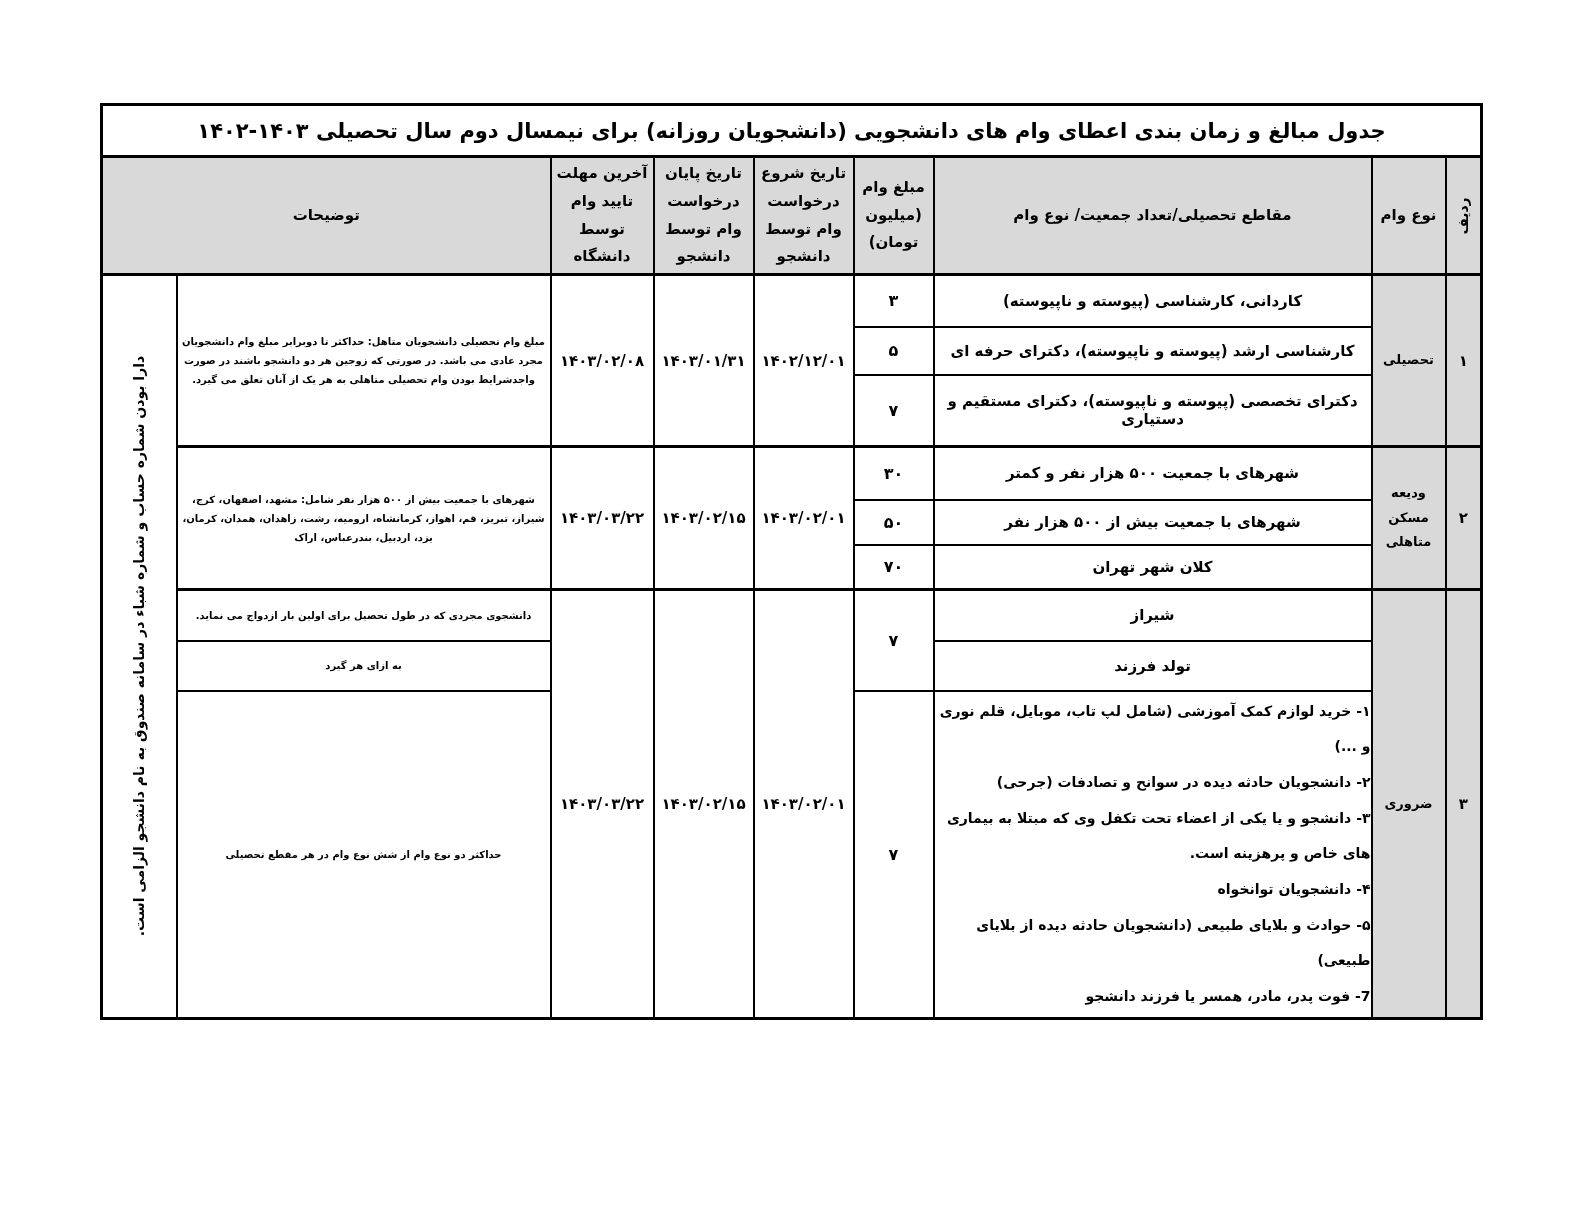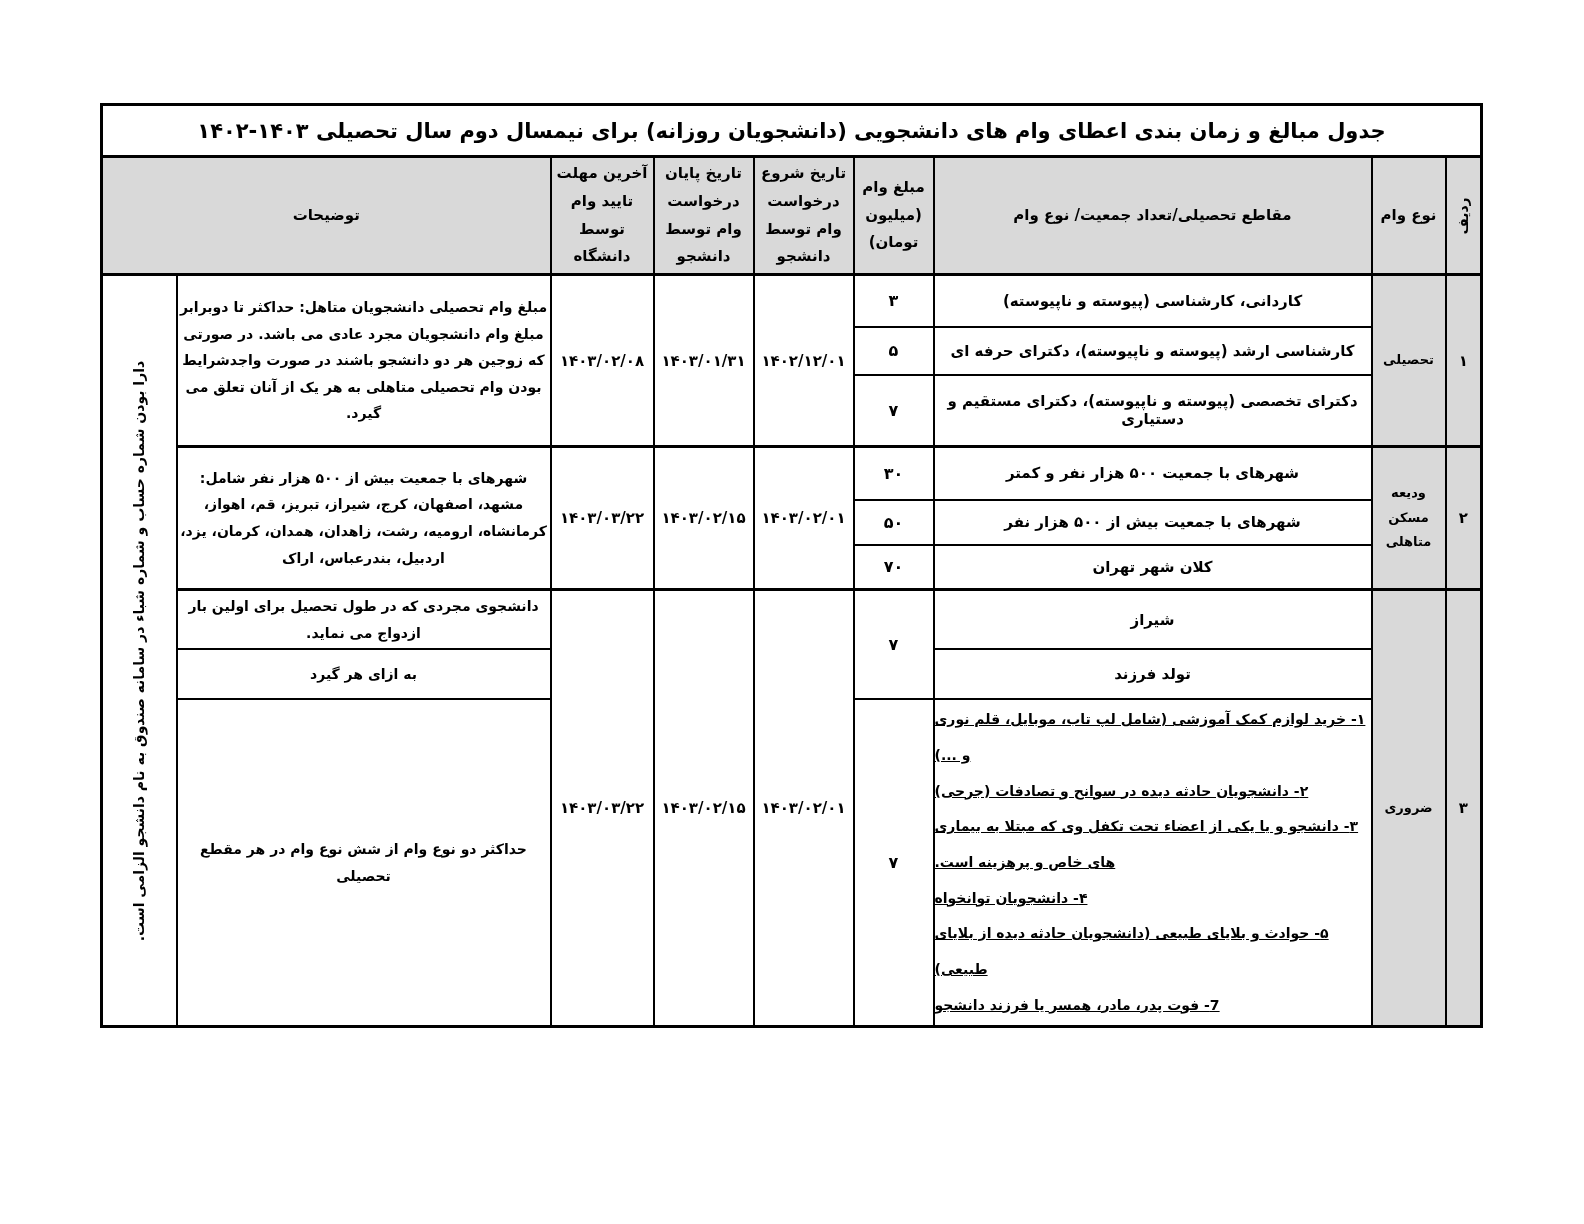--- a/index.html
+++ b/index.html
@@ -51,30 +51,30 @@
   td.degree-cell {
     font-size: 15px;
     text-align: right;
     padding: 2px 10px;
   }
   td.amount-cell { font-size: 16px; }
   td.date-cell   { font-size: 15px; margin-left: 15px; }
   td.type-cell   { font-size: 13px; line-height: 1.9; padding: 2px 6px; }
   td.rowno-cell  { font-size: 15px; }
   td.note-cell {
-    font-size: 14px;
+    font-size: 10px;
     line-height: 1.9;
     padding: 4px 14px;
   }
   td.list-cell {
     font-size: 14px;
     text-align: right;
     padding: 6px 16px;
   }
-  .list-line { line-height: 2.55; text-align: left; text-decoration: underline; }
+  .list-line { line-height: 2.55; text-align: right; }
 
   .vwrap {
     display: flex;
     align-items: center;
     justify-content: center;
     height: 100%;
     min-height: 700px;
   }
   .vtext {
     transform: rotate(-90deg);

